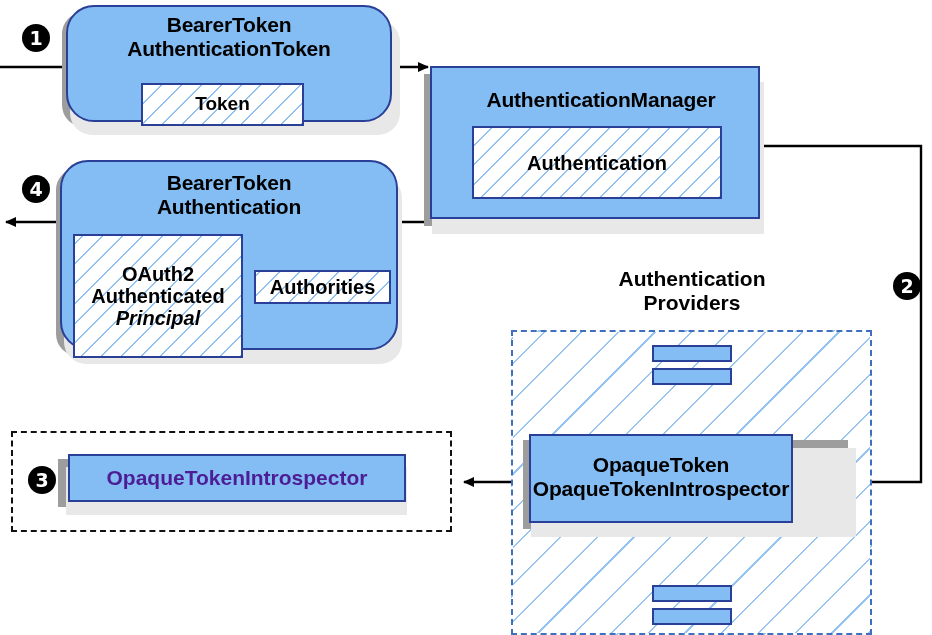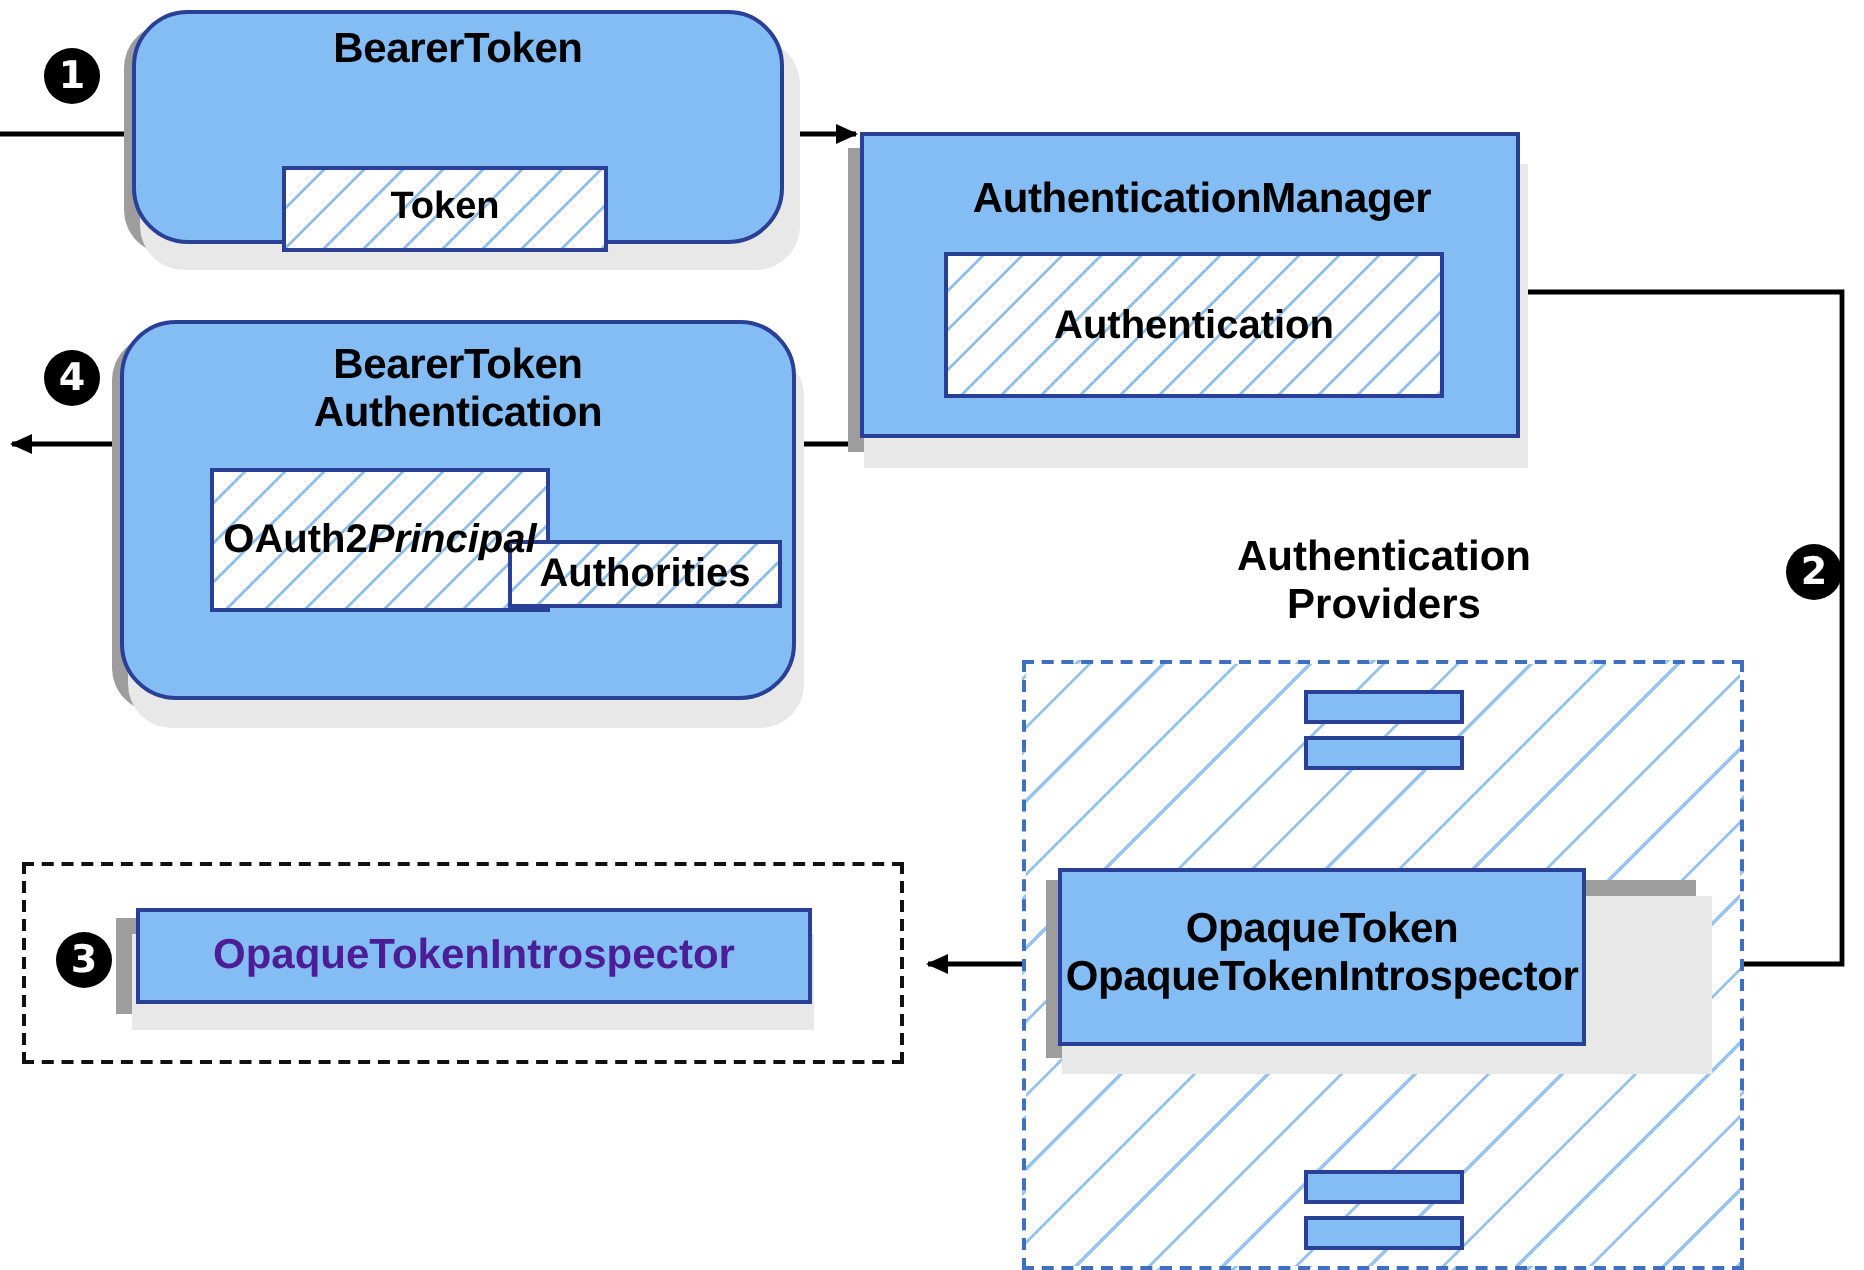--- a/index.html
+++ b/index.html
@@ -150,20 +150,21 @@
     <line x1="693" y1="400" x2="693" y2="436" stroke="#000" stroke-width="4" marker-start="url(#arrDn)" marker-end="url(#arrUp)"></line>
 
     <line x1="693" y1="546" x2="693" y2="580" stroke="#000" stroke-width="4" marker-start="url(#arrDn)" marker-end="url(#arrUp)"></line>
   </svg>
 
   <div class="abs shadow-dark" style="left:62px; top:12px; width:330px; height:115px; border-radius:22px;"></div>
   <div class="abs shadow-soft" style="left:70px; top:20px; width:330px; height:115px; border-radius:22px;"></div>
   <div class="abs card-round" style="left:66px; top:5px; width:326px; height:117px;">
     <div class="card-title" style="top:6px; font-size:21px;">
       <div>BearerToken</div>
+      <div>AuthenticationToken</div>
     </div>
     <div class="inner-hatch abs" style="left:73px; top:76px; width:163px; height:43px;">
       <span style="font-size:19px;">Token</span>
     </div>
   </div>
 
   <div class="abs shadow-dark" style="left:424px; top:74px; width:332px; height:152px;"></div>
   <div class="abs shadow-soft" style="left:432px; top:82px; width:332px; height:152px;"></div>
   <div class="abs card-rect" style="left:430px; top:66px; width:330px; height:153px;">
     <div class="card-title" style="top:20px; font-size:21px;padding-left:12px;">
@@ -174,22 +175,23 @@
     </div>
   </div>
 
   <div class="abs shadow-dark" style="left:56px; top:168px; width:338px; height:188px; border-radius:22px;"></div>
   <div class="abs shadow-soft" style="left:64px; top:176px; width:338px; height:188px; border-radius:22px;"></div>
   <div class="abs card-round" style="left:60px; top:160px; width:338px; height:190px;">
     <div class="card-title" style="top:9px; font-size:21px;">
       <div>BearerToken</div>
       <div>Authentication</div>
     </div>
-    <div class="inner-hatch abs" style="left:11px; top:72px; width:170px; height:72px; flex-direction:row;margin-left:32px;">
+    <div class="inner-hatch abs" style="left:11px; top:72px; width:170px; height:124px; flex-direction:column;">
       <span style="font-size:20px;">OAuth2</span>
+      <span style="font-size:20px;">Authenticated</span>
       <span style="font-size:20px;font-style:italic;">Principal</span>
     </div>
     <div class="inner-hatch abs" style="left:192px; top:108px; width:137px; height:34px;">
       <span style="font-size:20px;text-align:center;">Authorities</span>
     </div>
   </div>
 
   <div class="abs" style="left:512px; top:267px; width:360px; text-align:center; font-size:21px; font-weight:bold; line-height:1.15; color:#000;">
     <div>Authentication</div>
     <div>Providers</div>

